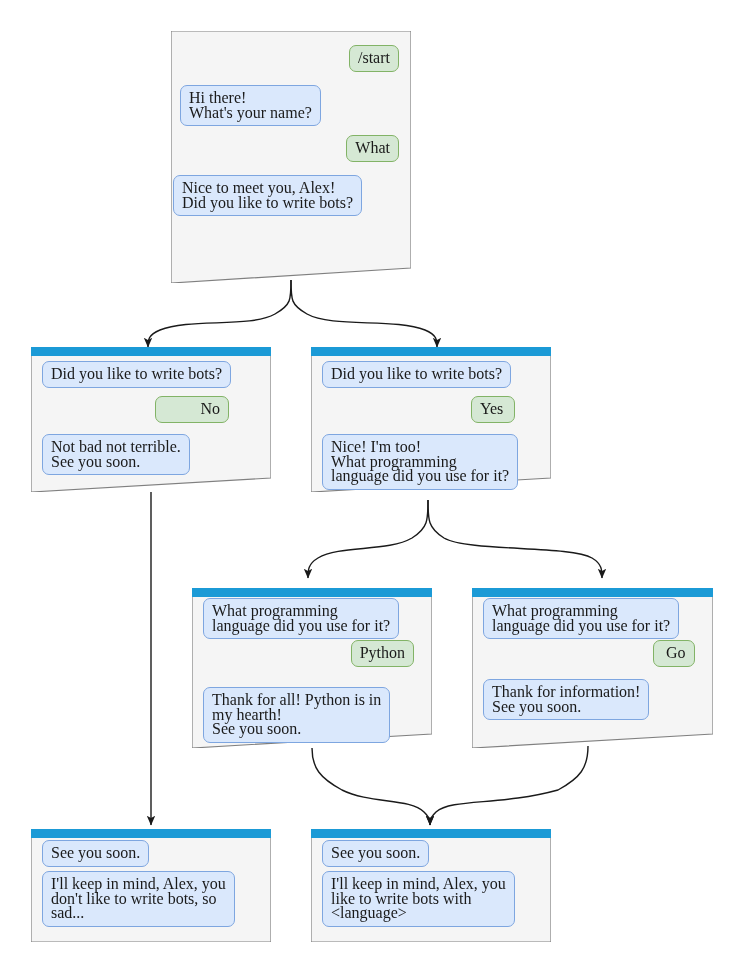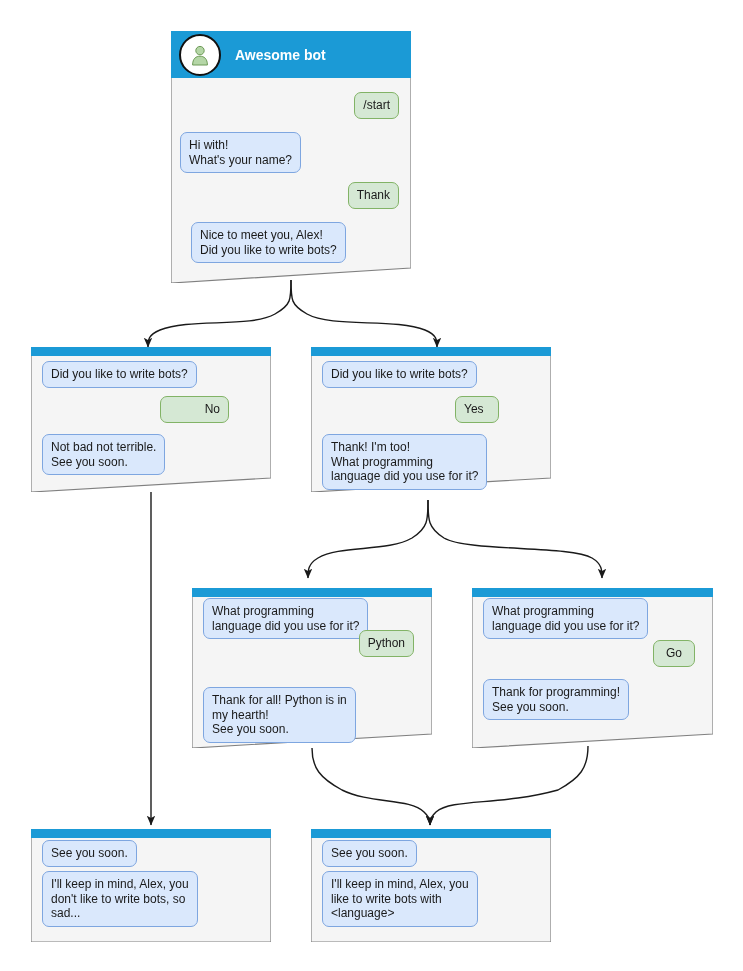--- a/index.html
+++ b/index.html
@@ -82,25 +82,26 @@
   }
   .chat {
     position: relative;
     box-sizing: border-box;
     padding: 12px 10px 10px 10px;
   }
   .msg {
     position: absolute;
     box-sizing: border-box;
     border-radius: 7px;
-    font-size: 12px;
+    font-size: 16px;
     line-height: 14.5px;
     color: #1a1a1a;
     padding: 5px 8px 5px 8px;
     white-space: pre;
+    font-family: Liberation Serif, serif;
   }
   .msg.bot {
     background: #dae8fc;
     border: 1px solid #7ea6e0;
   }
   .msg.user {
     background: #d5e8d4;
     border: 1px solid #82b366;
     display: flex;
     align-items: center;
@@ -128,35 +129,26 @@
 
     <path d="M312,748 C312,768 320,778 342,790 C370,804 410,798 424,812 C430,818 430,820 430,825" fill="none" stroke="#1a1a1a" stroke-width="1.4" marker-end="url(#arrow)"></path>
     <path d="M588,746 C588,768 580,778 558,790 C500,806 452,798 436,812 C430,818 430,820 430,825" fill="none" stroke="#1a1a1a" stroke-width="1.4" marker-end="url(#arrow)"></path>
   </svg>
 
   <div class="card" style="left:171px; top:31px; width:240px; height:252px;">
     <svg class="card-shape" viewBox="0 0 240 252" width="240" height="252" preserveAspectRatio="none">
       <polygon points="0,0 240,0 240,237 0,252" fill="#f5f5f5" stroke="#808080" stroke-width="1.2"></polygon>
     </svg>
     <div class="card-inner">
-      <div class="card-header tall">
-        <div class="avatar">
-          <svg width="22" height="22" viewBox="0 0 22 22">
-            <circle cx="11" cy="6.6" r="4.2" fill="#b5d6a7" stroke="#6c9a56" stroke-width="1"></circle>
-            <path d="M3.6,21 C3.6,14.6 7,12.2 11,12.2 C15,12.2 18.4,14.6 18.4,21 Z" fill="#b5d6a7" stroke="#6c9a56" stroke-width="1"></path>
-          </svg>
-        </div>
-        <div class="bot-title">Awesome bot</div>
-      </div>
       <div class="chat">
         <div class="msg user" style="right:12px; top:14px;">/start</div>
-        <div class="msg bot" style="left:9px; top:54px;">Hi with!
+        <div class="msg bot" style="left:9px; top:54px;">Hi there!
 What's your name?</div>
-        <div class="msg user" style="right:12px; top:104px; min-width:44px;">Thank</div>
-        <div class="msg bot" style="left:20px; top:144px;">Nice to meet you, Alex!
+        <div class="msg user" style="right:12px; top:104px; min-width:44px;">What</div>
+        <div class="msg bot" style="left:2px; top:144px;">Nice to meet you, Alex!
 Did you like to write bots?</div>
       </div>
     </div>
   </div>
 
   <div class="card" style="left:31px; top:347px; width:240px; height:145px;">
     <svg class="card-shape" viewBox="0 0 240 145" width="240" height="145" preserveAspectRatio="none">
       <polygon points="0,0 240,0 240,131 0,145" fill="#f5f5f5" stroke="#808080" stroke-width="1.2"></polygon>
     </svg>
     <div class="card-inner">
@@ -171,56 +163,56 @@
   </div>
 
   <div class="card" style="left:311px; top:347px; width:240px; height:145px;">
     <svg class="card-shape" viewBox="0 0 240 145" width="240" height="145" preserveAspectRatio="none">
       <polygon points="0,0 240,0 240,131 0,145" fill="#f5f5f5" stroke="#808080" stroke-width="1.2"></polygon>
     </svg>
     <div class="card-inner">
       <div class="card-header thin"></div>
       <div class="chat">
         <div class="msg bot" style="left:11px; top:5px;">Did you like to write bots?</div>
-        <div class="msg user" style="right:52px; top:40px; min-width:44px;">Yes</div>
-        <div class="msg bot" style="left:11px; top:78px;">Thank! I'm too!
+        <div class="msg user" style="right:36px; top:40px; min-width:44px;">Yes</div>
+        <div class="msg bot" style="left:11px; top:78px;">Nice! I'm too!
 What programming
 language did you use for it?</div>
       </div>
     </div>
   </div>
 
   <div class="card" style="left:192px; top:588px; width:240px; height:160px;">
     <svg class="card-shape" viewBox="0 0 240 160" width="240" height="160" preserveAspectRatio="none">
       <polygon points="0,0 240,0 240,146 0,160" fill="#f5f5f5" stroke="#808080" stroke-width="1.2"></polygon>
     </svg>
     <div class="card-inner">
       <div class="card-header thin"></div>
       <div class="chat">
         <div class="msg bot" style="left:11px; top:1px;">What programming
 language did you use for it?</div>
-        <div class="msg user" style="right:18px; top:33px;">Python</div>
+        <div class="msg user" style="right:18px; top:43px;">Python</div>
         <div class="msg bot" style="left:11px; top:90px;">Thank for all! Python is in
 my hearth!
 See you soon.</div>
       </div>
     </div>
   </div>
 
   <div class="card" style="left:472px; top:588px; width:241px; height:160px;">
     <svg class="card-shape" viewBox="0 0 241 160" width="241" height="160" preserveAspectRatio="none">
       <polygon points="0,0 241,0 241,146 0,160" fill="#f5f5f5" stroke="#808080" stroke-width="1.2"></polygon>
     </svg>
     <div class="card-inner">
       <div class="card-header thin"></div>
       <div class="chat">
         <div class="msg bot" style="left:11px; top:1px;">What programming
 language did you use for it?</div>
         <div class="msg user" style="right:18px; top:43px; min-width:42px;padding-left:12px;">Go</div>
-        <div class="msg bot" style="left:11px; top:82px;">Thank for programming!
+        <div class="msg bot" style="left:11px; top:82px;">Thank for information!
 See you soon.</div>
       </div>
     </div>
   </div>
 
   <div class="card" style="left:31px; top:829px; width:240px; height:113px;">
     <svg class="card-shape" viewBox="0 0 240 113" width="240" height="113" preserveAspectRatio="none">
       <polygon points="0,0 240,0 240,113 0,113" fill="#f5f5f5" stroke="#808080" stroke-width="1.2"></polygon>
     </svg>
     <div class="card-inner">

